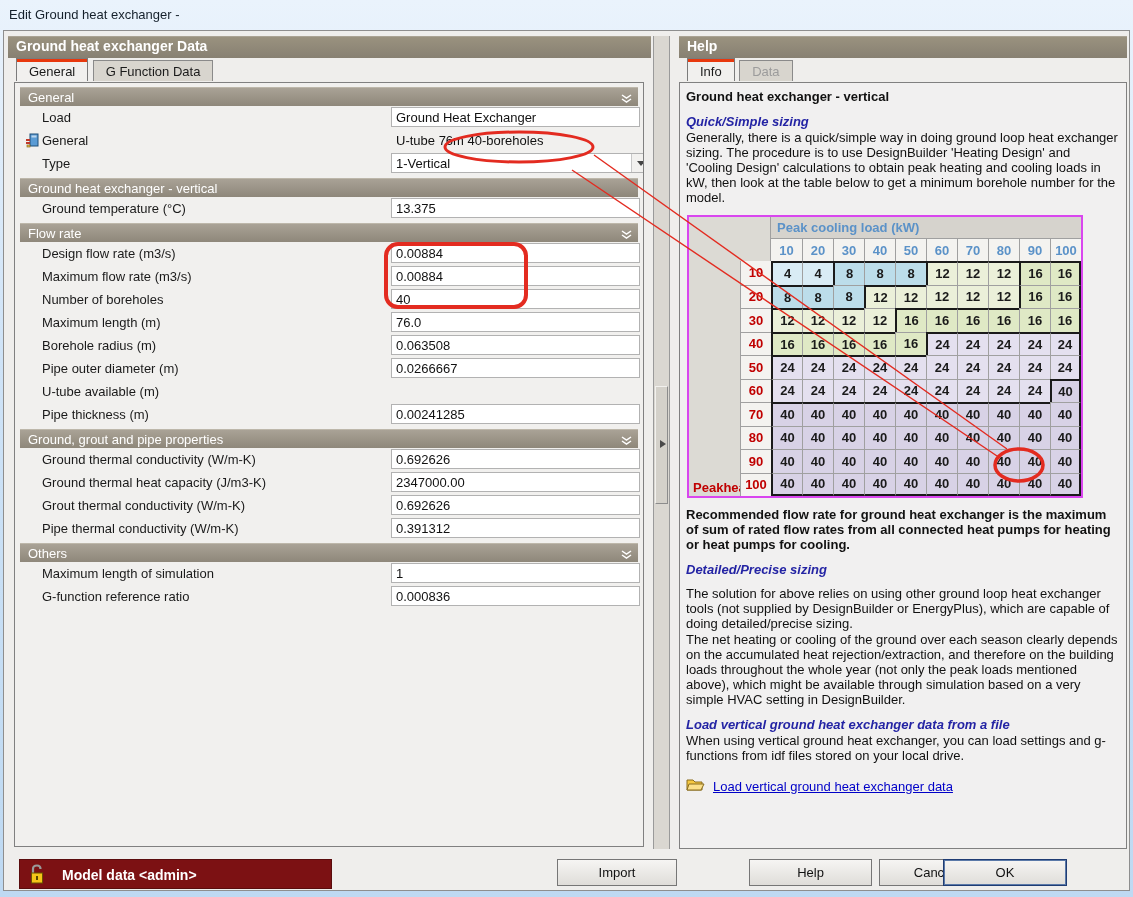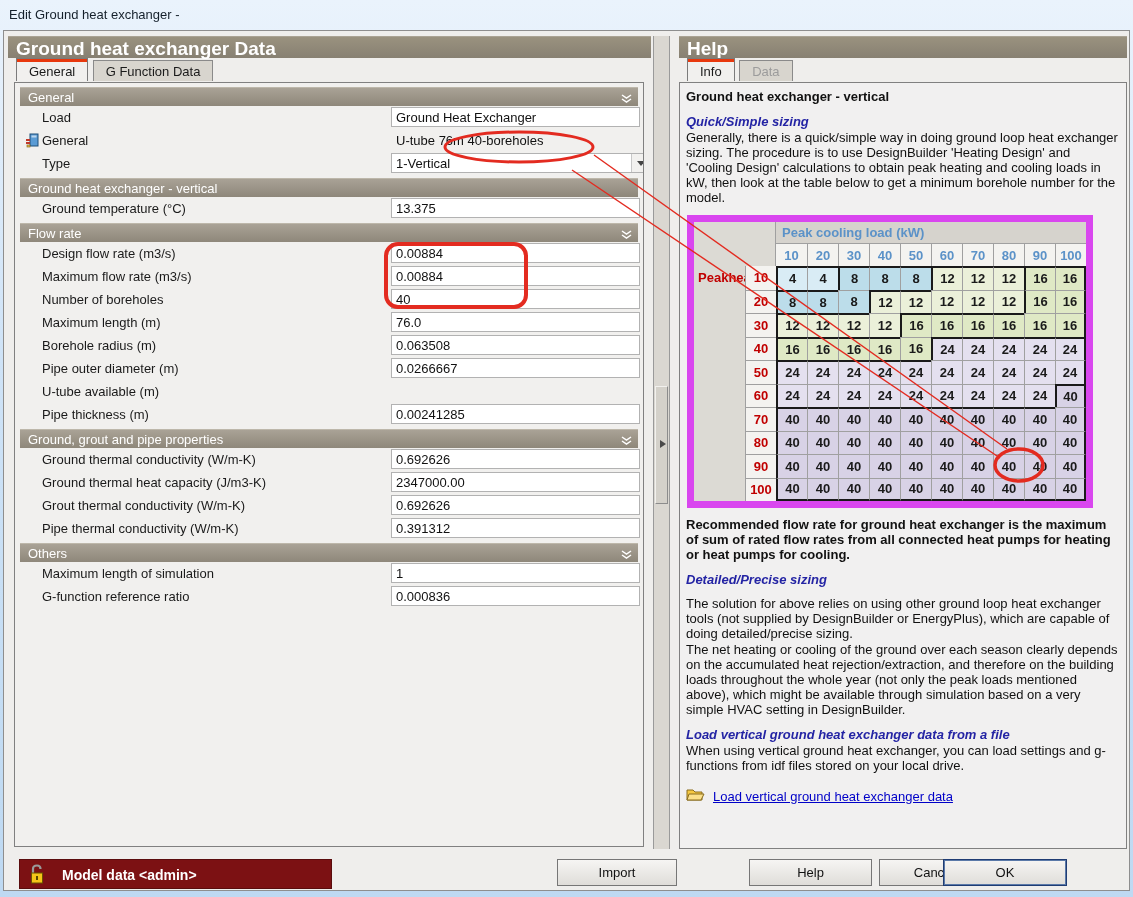--- a/index.html
+++ b/index.html
@@ -7,21 +7,21 @@
   .window { position:relative; width:1133px; height:897px; overflow:hidden;
             background:linear-gradient(180deg,#EAF3FC 0%,#CFE3F7 40%,#BED9F2 100%); }
   .titlebar { position:absolute; left:0; top:0; right:0; height:30px; padding:7px 0 0 9px;
               font-size:13px; color:#15202B; }
   .dialog { position:absolute; left:3px; right:3px; top:30px; bottom:6px;
             background:#EFEEEC; border:1px solid #8E8E8E; }
 
   
   .panel { position:absolute; }
   .panel-header { height:22px; background:linear-gradient(180deg,#9A927F,#878072);
-                  border-top:1px solid #AAA394; color:#FFFFFF; font-weight:bold; font-size:19px;
+                  border-top:1px solid #AAA394; color:#FFFFFF; font-weight:bold; font-size:14px;
                   padding:1px 0 0 8px; }
   .tab-row { height:23px; position:relative; padding-left:8px; }
   .tab { display:inline-block; position:relative; height:21px; margin-top:2px; padding:3px 12px 0 12px;
          font-size:13px; background:#D8D5CE; border:1px solid #8A8A8A; border-bottom:none;
          vertical-align:bottom; color:#1A1A1A; }
   .tab.active { height:23px; margin-top:0; padding-top:5px; background:#F1F0EE; z-index:2;
                 border-color:#7B7B7B; }
   .tab.active::before { content:""; position:absolute; left:0; right:0; top:0; height:3px; background:#E8380D; }
   .tab.disabled { color:#9C9C9C; }
 
@@ -64,28 +64,28 @@
                   border:1px solid #808080; background:#F1F0F0; padding:4px 6px; overflow:hidden;
                   font-size:13px; color:#111; line-height:15px; }
   .help-title { font-weight:bold; margin-top:2px; }
   .help-h { margin-top:10px; font-weight:bold; font-style:italic; color:#2424A4; }
   .help-p { margin-top:1px; }
   .help-rec { margin-top:9px; font-weight:bold; }
   .link-row { margin-top:14px; display:flex; align-items:center; }
   .help-link { color:#0000C8; text-decoration:underline; margin-left:8px; }
 
   
-  #size-table { margin:10px 0 4px 1px; display:grid; border:7px solid #d946ef;
+  #size-table { margin:10px 0 4px 1px; display:grid; border:2px solid #d946ef;
                 width:max-content; background:#F4F3F0; }
   .t-cell { display:flex; align-items:center; justify-content:center;
             font-size:13px; font-weight:bold; overflow:hidden; }
   .t-corner { background:#DCDAD4; }
   .t-colgroup { background:#D6D3CD; color:#5B92C8; justify-content:flex-start; padding-left:6px; }
   .t-colhead { background:#F4F3F0; color:#5B92C8; }
-  .t-rowlabel { background:#DCDAD4; color:#C00000; align-items:flex-start; justify-content:flex-start;
+  .t-rowlabel { background:#DCDAD4; color:#C00000; align-items:flex-end; justify-content:flex-start;
                 padding:4px 0 0 4px; line-height:16px; }
   .t-rowhead { background:#F4F3F0; color:#C00000; }
   .t-val { color:#1A1A1A; }
 
   
   #model-bar { position:absolute; left:15px; top:828px; width:313px; height:30px;
                background:#7C1113; border:1px solid #5A0C0D; color:#FFFFFF; font-weight:bold;
                font-size:14px; padding:7px 0 0 42px; }
   .lock-icon { position:absolute; left:9px; top:4px; }
   .win-btn { position:absolute; top:828px; height:27px; font-size:13px; color:#111;

